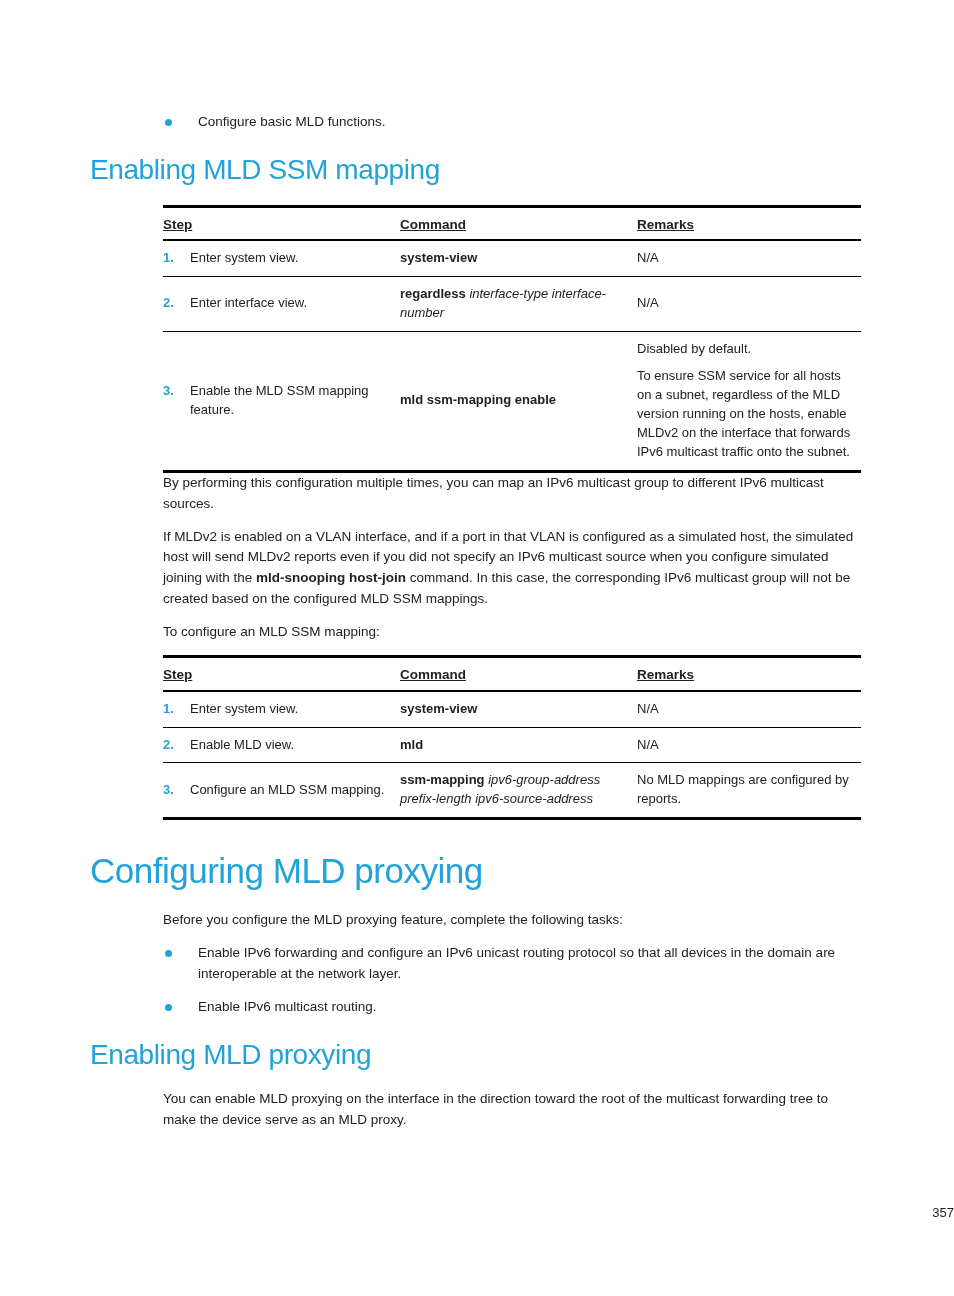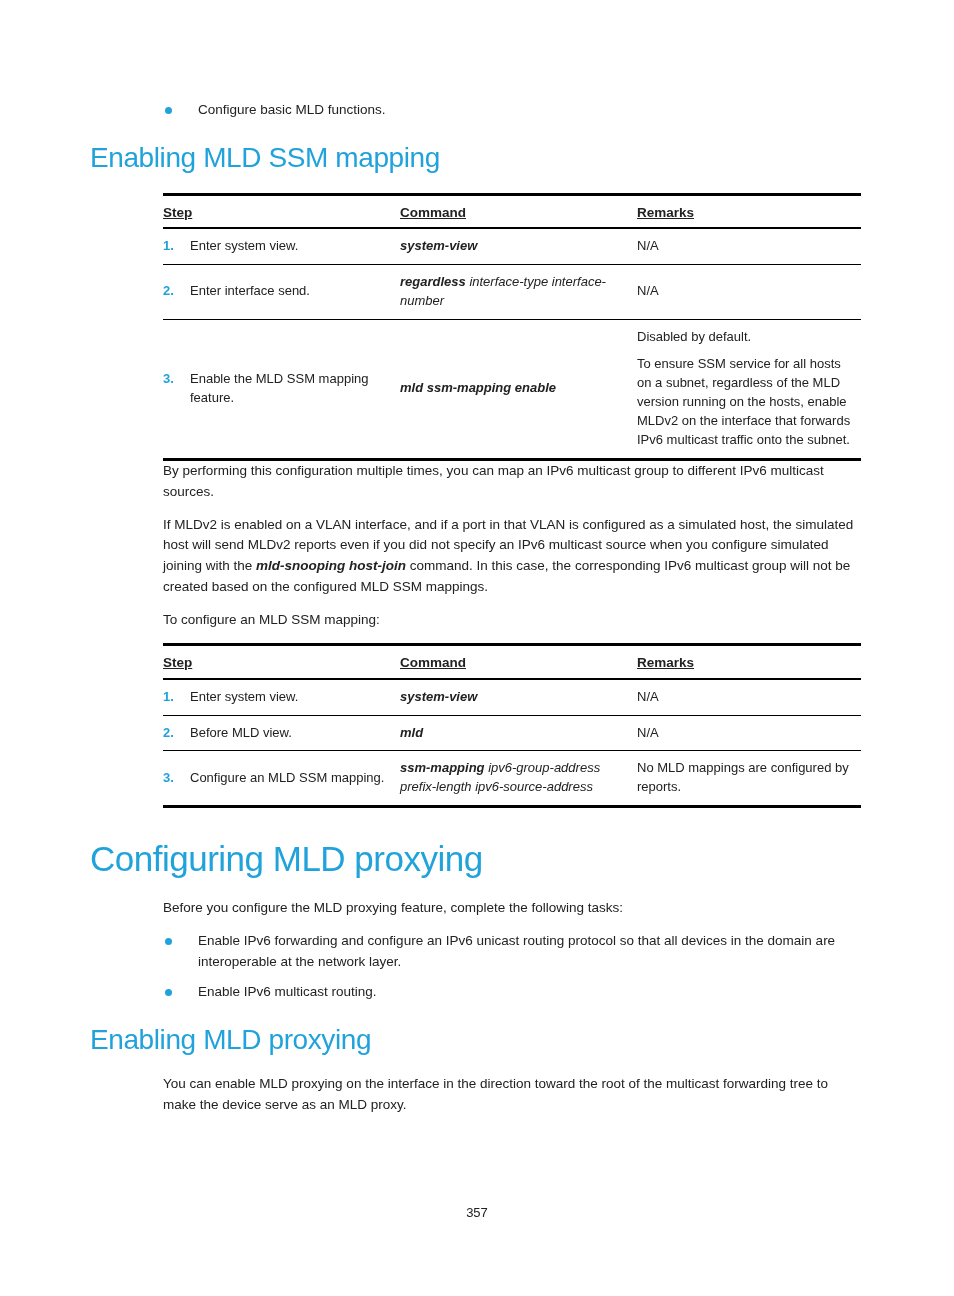--- a/index.html
+++ b/index.html
@@ -22,21 +22,21 @@
   }
   h2.doc-h2 {
     font-size: 28px; font-weight: 400; letter-spacing: -0.4px;
     color: var(--accent); margin: 20px 0 18px 0; line-height: 1.2;
   }
 
   p.body-para { margin: 0 0 12px 73px; width: 700px; }
 
   
   ul.doc-bullets { list-style: none; margin: 0 0 12px 73px; padding: 0; width: 700px; }
-  ul.doc-bullets li { position: relative; padding-left: 35px; margin: 0 0 9px 0; }
+  ul.doc-bullets li { position: relative; padding-left: 35px; margin: 12px 0 9px 0; }
   ul.doc-bullets .dot {
     position: absolute; left: 2px; top: 7px;
     width: 7px; height: 7px; border-radius: 50%;
     background: var(--accent);
   }
 
   
   table.steps {
     width: 698px; margin: 0 0 0 73px;
     border-collapse: collapse;
@@ -56,31 +56,31 @@
   }
   table.steps tbody tr:first-child td { border-top: none; }
   .col-step  { width: 237px; }
   .col-cmd   { width: 237px; }
   .col-rem   { width: 224px; }
   th.first, td.cell-step { padding-left: 10px; }
   td.cell-step { }
   .step-flex { display: flex; }
   .step-no { flex: 0 0 27px; color: var(--accent); font-weight: 700; }
   .step-text { flex: 1; }
-  .seg-b { font-weight: 700; font-style: italic; }
+  .seg-b { font-weight: 700; }
   .seg-i { font-style: italic; }
   td .rp { margin: 0 0 9px 0; }
   td .rp:last-child { margin-bottom: 0; }
 
   .tbl-gap-after-ssm1 { margin-bottom: 34px; }
   .tbl-gap-before { margin-top: 14px; }
 
   .footer-pageno {
     position: absolute; left: 0; right: 0; top: 1203px;
-    text-align: center; font-size: 13px; color: #222;
+    text-align: right; font-size: 13px; color: #222;
   }
 </style>
 </head>
 <body>
 
 <div class="page">
 
   <ul class="doc-bullets">
     <li>
       <span class="dot"></span>
@@ -113,21 +113,21 @@
         </td>
         <td><span class="seg-b">system-view</span></td>
         <td>
             <p class="rp">N/A</p>
           </td>
       </tr>
       <tr>
         <td class="cell-step">
           <div class="step-flex">
             <span class="step-no">2.</span>
-            <span class="step-text">Enter interface send.</span>
+            <span class="step-text">Enter interface view.</span>
           </div>
         </td>
         <td><span class="seg-b">regardless </span><span class="seg-i">interface-type interface-number</span></td>
         <td>
             <p class="rp">N/A</p>
           </td>
       </tr>
       <tr>
         <td class="cell-step">
           <div class="step-flex">
@@ -172,21 +172,21 @@
         </td>
         <td><span class="seg-b">system-view</span></td>
         <td>
             <p class="rp">N/A</p>
           </td>
       </tr>
       <tr>
         <td class="cell-step">
           <div class="step-flex">
             <span class="step-no">2.</span>
-            <span class="step-text">Before MLD view.</span>
+            <span class="step-text">Enable MLD view.</span>
           </div>
         </td>
         <td><span class="seg-b">mld</span></td>
         <td>
             <p class="rp">N/A</p>
           </td>
       </tr>
       <tr>
         <td class="cell-step">
           <div class="step-flex">

